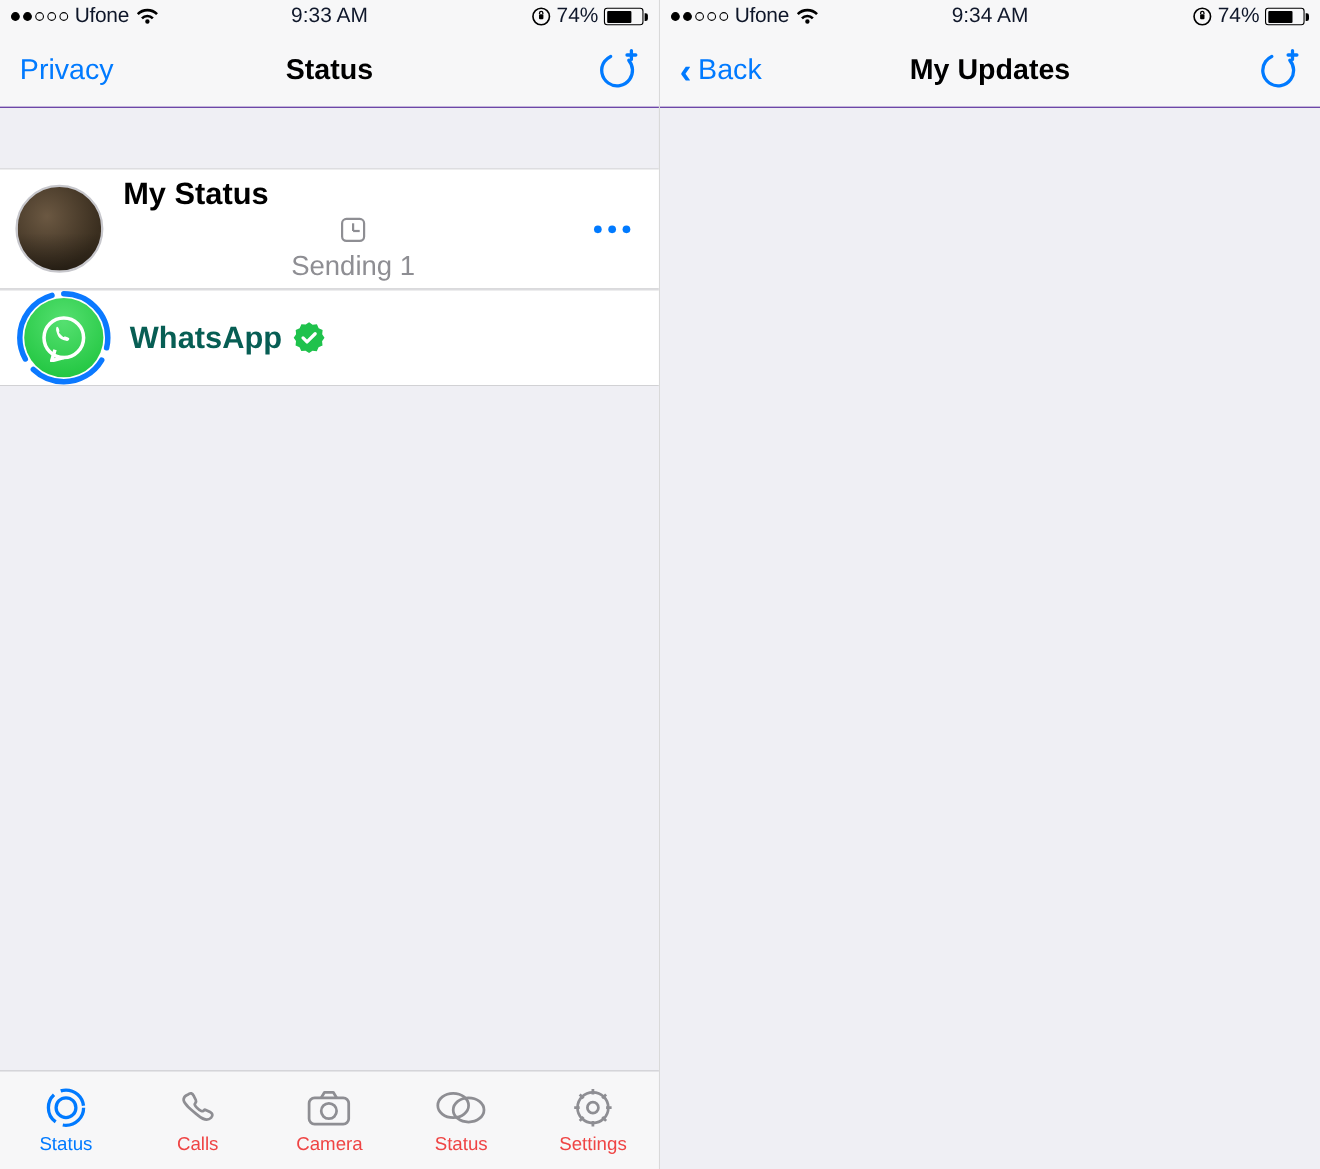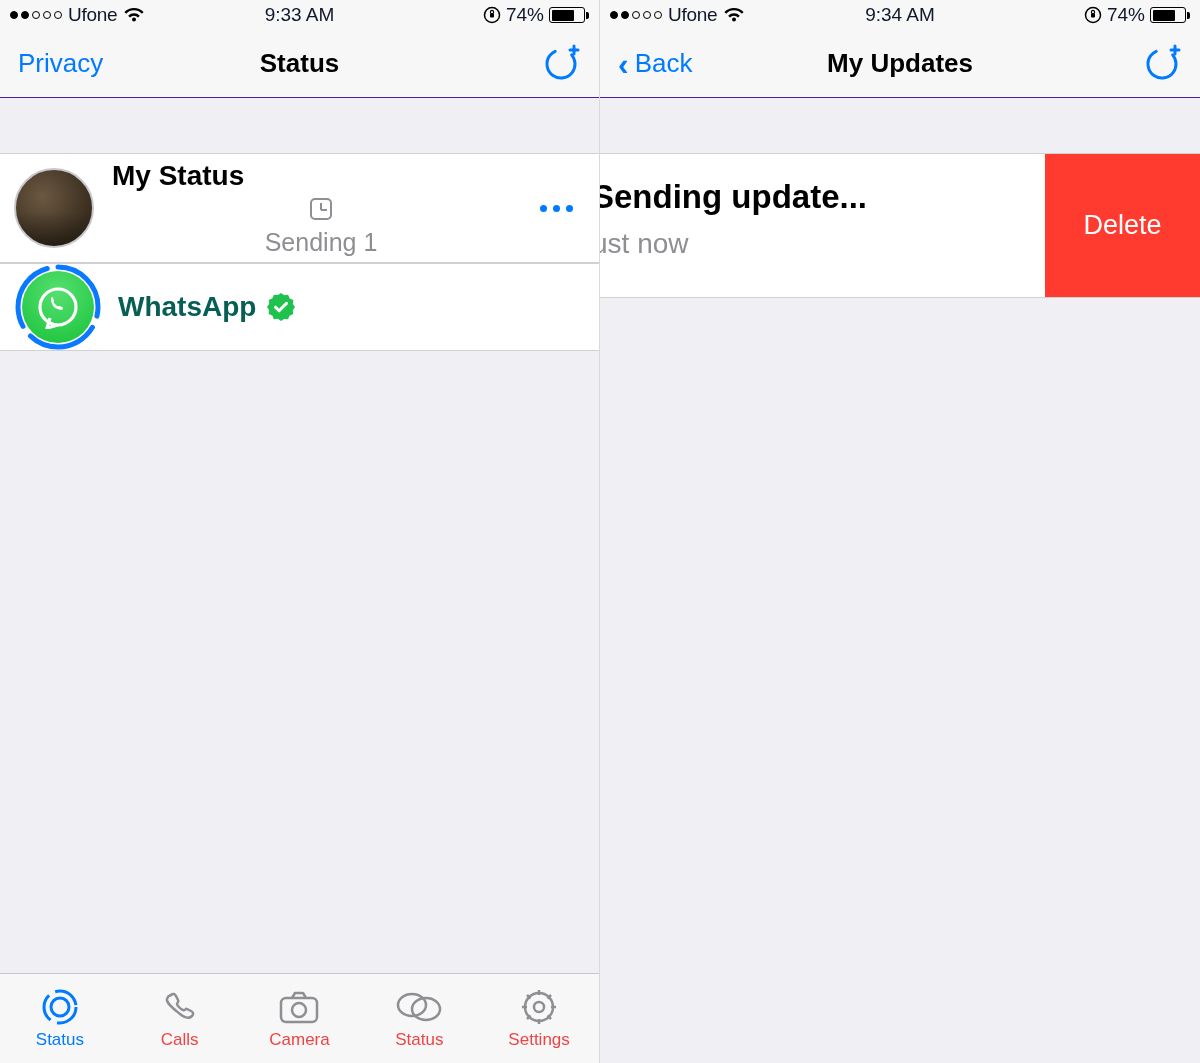--- a/index.html
+++ b/index.html
@@ -427,26 +427,17 @@
       <svg width="40" height="40" viewBox="0 0 40 40">
         <path d="M20 6a14 14 0 100 28 14 14 0 000-28" fill="none" stroke="#007aff" stroke-width="3" stroke-linecap="round" stroke-dasharray="62 18" transform="rotate(-55 20 20)"></path>
         <path d="M29 6h8M33 2v8" stroke="#007aff" stroke-width="3" stroke-linecap="round"></path>
       </svg>
     </div>
   </div>
 
   <div class="content">
     <div class="spacer"></div>
 
-    <div class="swipe-row">
-      <div class="swipe-content">
-        <div class="sending-title">Sending update...</div>
-        <div class="sending-sub">ust now</div>
-      </div>
-      <div class="delete-btn">
-        <span>Delete</span>
-      </div>
-    </div>
 
 
     <div class="filler"></div>
   </div>
 </div>
 
 </body></html>

